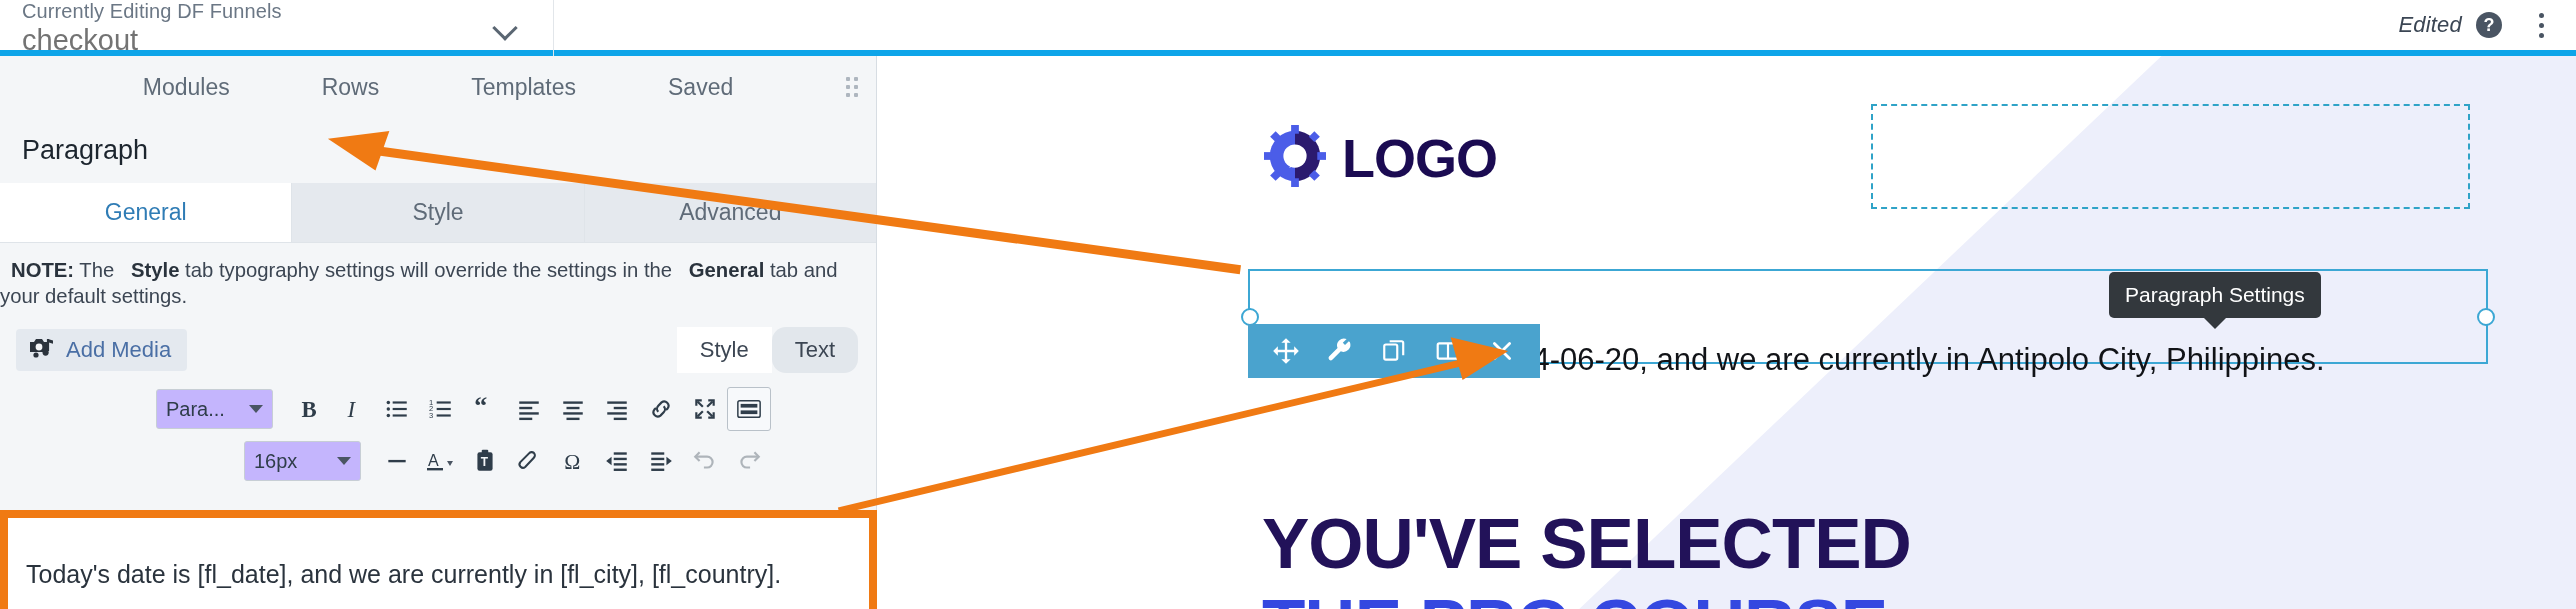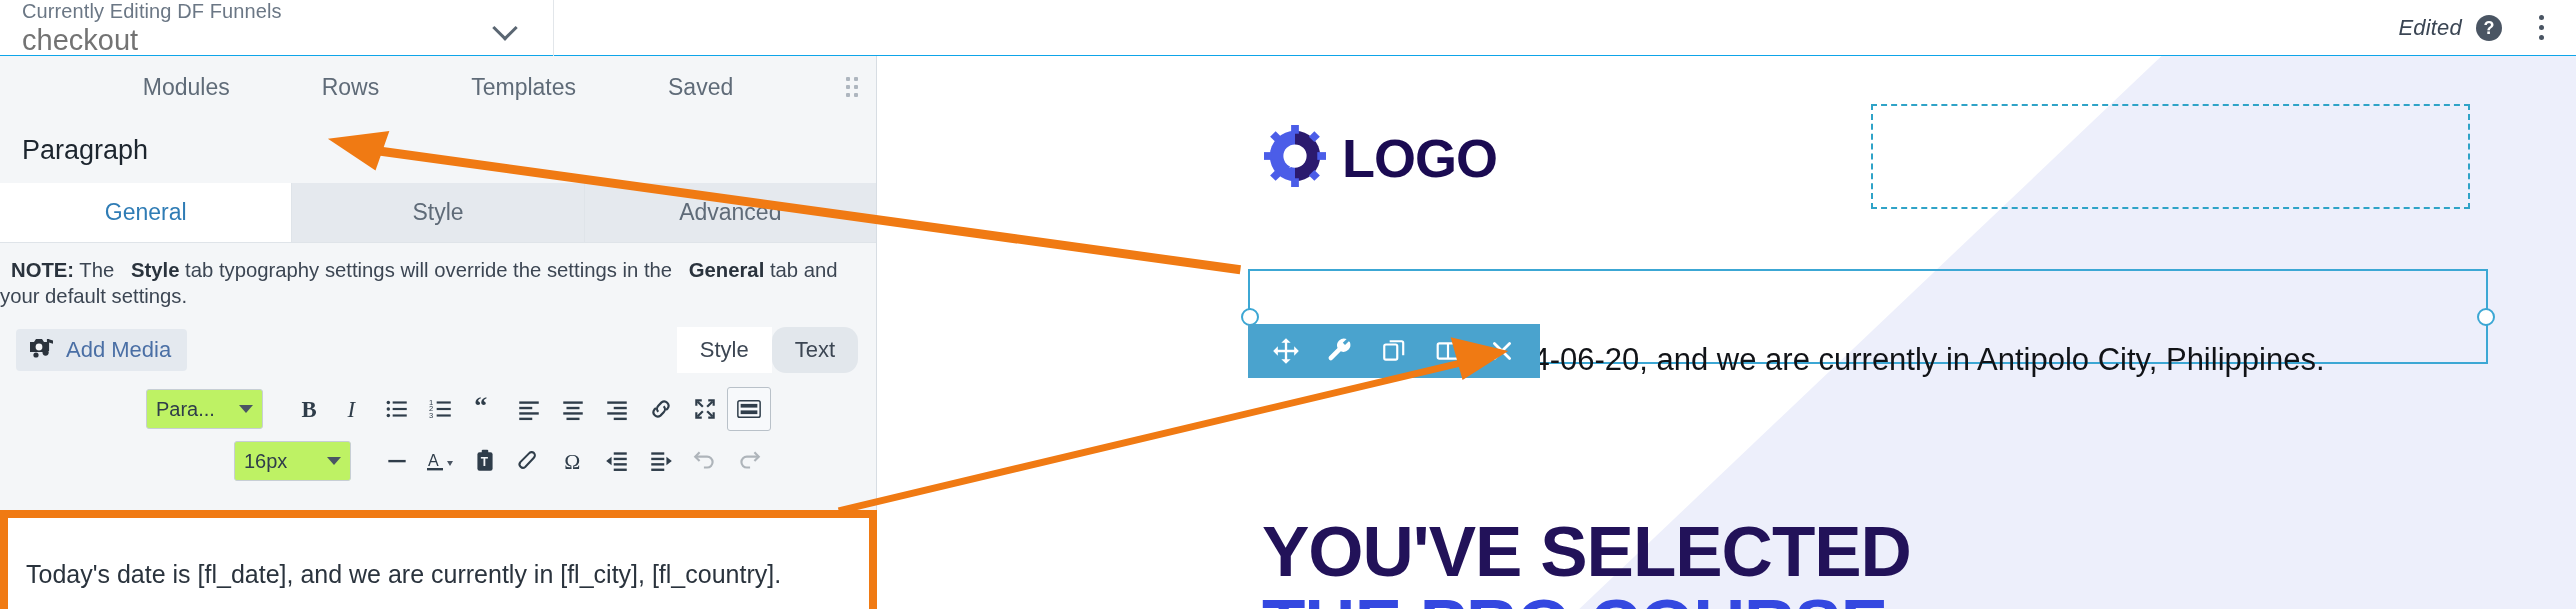--- a/index.html
+++ b/index.html
@@ -8,21 +8,21 @@
     font-family: "Liberation Sans", sans-serif;
     background: #ffffff;
     color: #2f3d4a;
     -webkit-font-smoothing: antialiased;
   }
   .app { position: relative; width: 2576px; height: 609px; }
 
   
   .topbar {
     position: absolute; top: 0; left: 0; width: 2576px; height: 56px;
-    background: #ffffff; border-bottom: 1px solid #0ea5e9;
+    background: #ffffff; border-bottom: 6px solid #0ea5e9;
     display: flex; align-items: stretch;
   }
   .editing-box {
     width: 554px; height: 56px; position: relative;
     display: flex; flex-direction: column; justify-content: center;
     padding-left: 22px; border-right: 1px solid #e2e6ea;
   }
   .editing-label {
     font-size: 20px; color: #6b7785; line-height: 23px; letter-spacing: 0.1px;
   }
@@ -116,23 +116,23 @@
 
   .editor-toolbar {
     background: #f4f6f8; padding: 4px 0 6px 0;
   }
   .tb-row {
     display: flex; align-items: center; justify-content: flex-end;
     gap: 0; padding-right: 105px; height: 52px;
   }
   .tb-select {
     display: flex; align-items: center; justify-content: space-between;
-    width: 117px; height: 40px; background: #bef264; border: 1px solid #c7ced5;
+    width: 117px; height: 40px; background: #c4b5fd; border: 1px solid #c7ced5;
     border-radius: 3px; padding: 0 9px; font-size: 20px; color: #2f3d4a;
-    margin-right: 24px; cursor: pointer;
+    margin-right: 14px; cursor: pointer;
   }
   .tb-select .caret {
     width: 0; height: 0; border-left: 7px solid transparent;
     border-right: 7px solid transparent; border-top: 8px solid #4a5563;
   }
   .tb-btn {
     width: 44px; height: 44px; display: flex; align-items: center;
     justify-content: center; cursor: pointer; color: #3c4653;
   }
   .tb-btn svg { display: block; }
@@ -206,21 +206,20 @@
 
   .pv-paragraph {
     position: absolute; left: 389px; top: 286px; font-size: 31px; color: #111317;
     white-space: nowrap; z-index: 4;
   }
 
   .headline1 {
     position: absolute; left: 383px; top: 447px;
     font-size: 71px; font-weight: bold; color: #221259; letter-spacing: -1px;
     white-space: nowrap;
-    margin-top: 8px;
   }
   .headline2 {
     position: absolute; left: 383px; top: 528px;
     font-size: 71px; font-weight: bold; color: #3448e0; letter-spacing: -1px;
     white-space: nowrap;
   }
 
   
   .arrows { position: absolute; inset: 0; pointer-events: none; z-index: 20; }
 </style>
@@ -489,20 +488,21 @@
         <span class="logo-text">LOGO</span>
       </div>
 
       <div class="dashed-box"></div>
 
       <div class="module-box">
         <span class="mod-handle left"></span>
         <span class="mod-handle right"></span>
       </div>
 
+      <div class="tooltip">Paragraph Settings</div>
 
       <div class="mod-toolbar">
         <div class="mod-btn">
           <svg width="28" height="28" viewBox="0 0 24 24" fill="#fff">
             <path d="M12 1 l4 4 h-3 v6 h6 V8 l4 4 l-4 4 v-3 h-6 v6 h3 l-4 4 l-4-4 h3 v-6 H5 v3 l-4-4 l4-4 v3 h6 V5 H8z"></path>
           </svg>
         </div>
         <div class="mod-btn">
           <svg width="28" height="28" viewBox="0 0 24 24" fill="#fff">
             <path d="M20.5 4.5 a6 6 0 0 1-7.8 7.8 L5.4 19.6 a2 2 0 0 1-2.8-2.8 l7.3-7.3 A6 6 0 0 1 17.7 1.7 l-3.3 3.3 l1.9 1.9 l3.3-3.3 z"></path>

